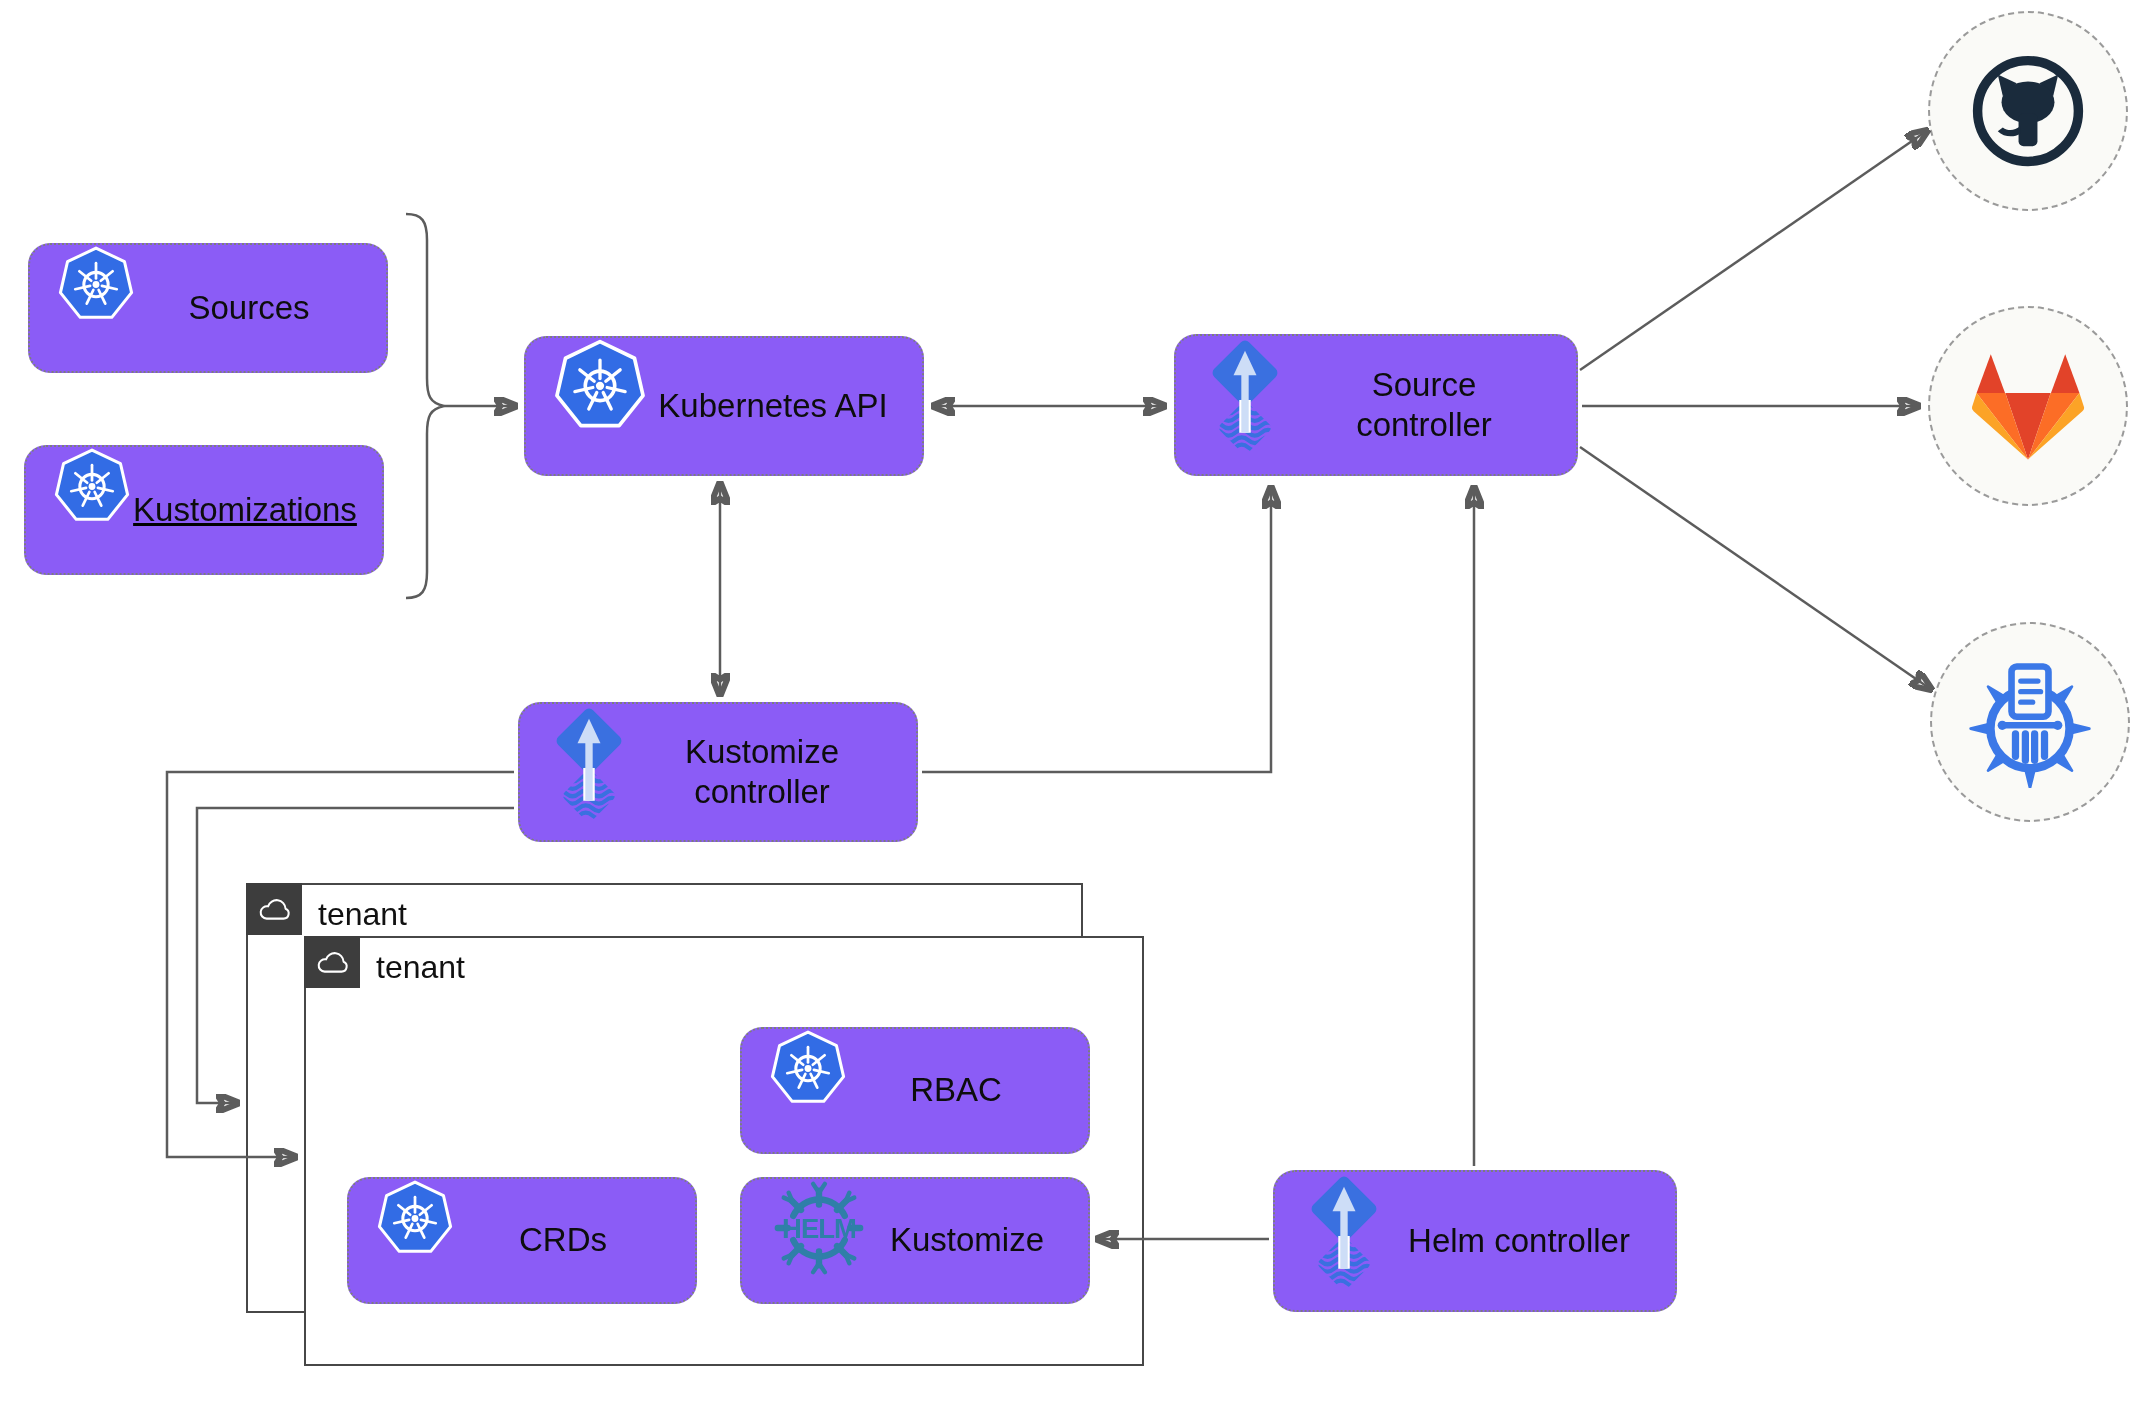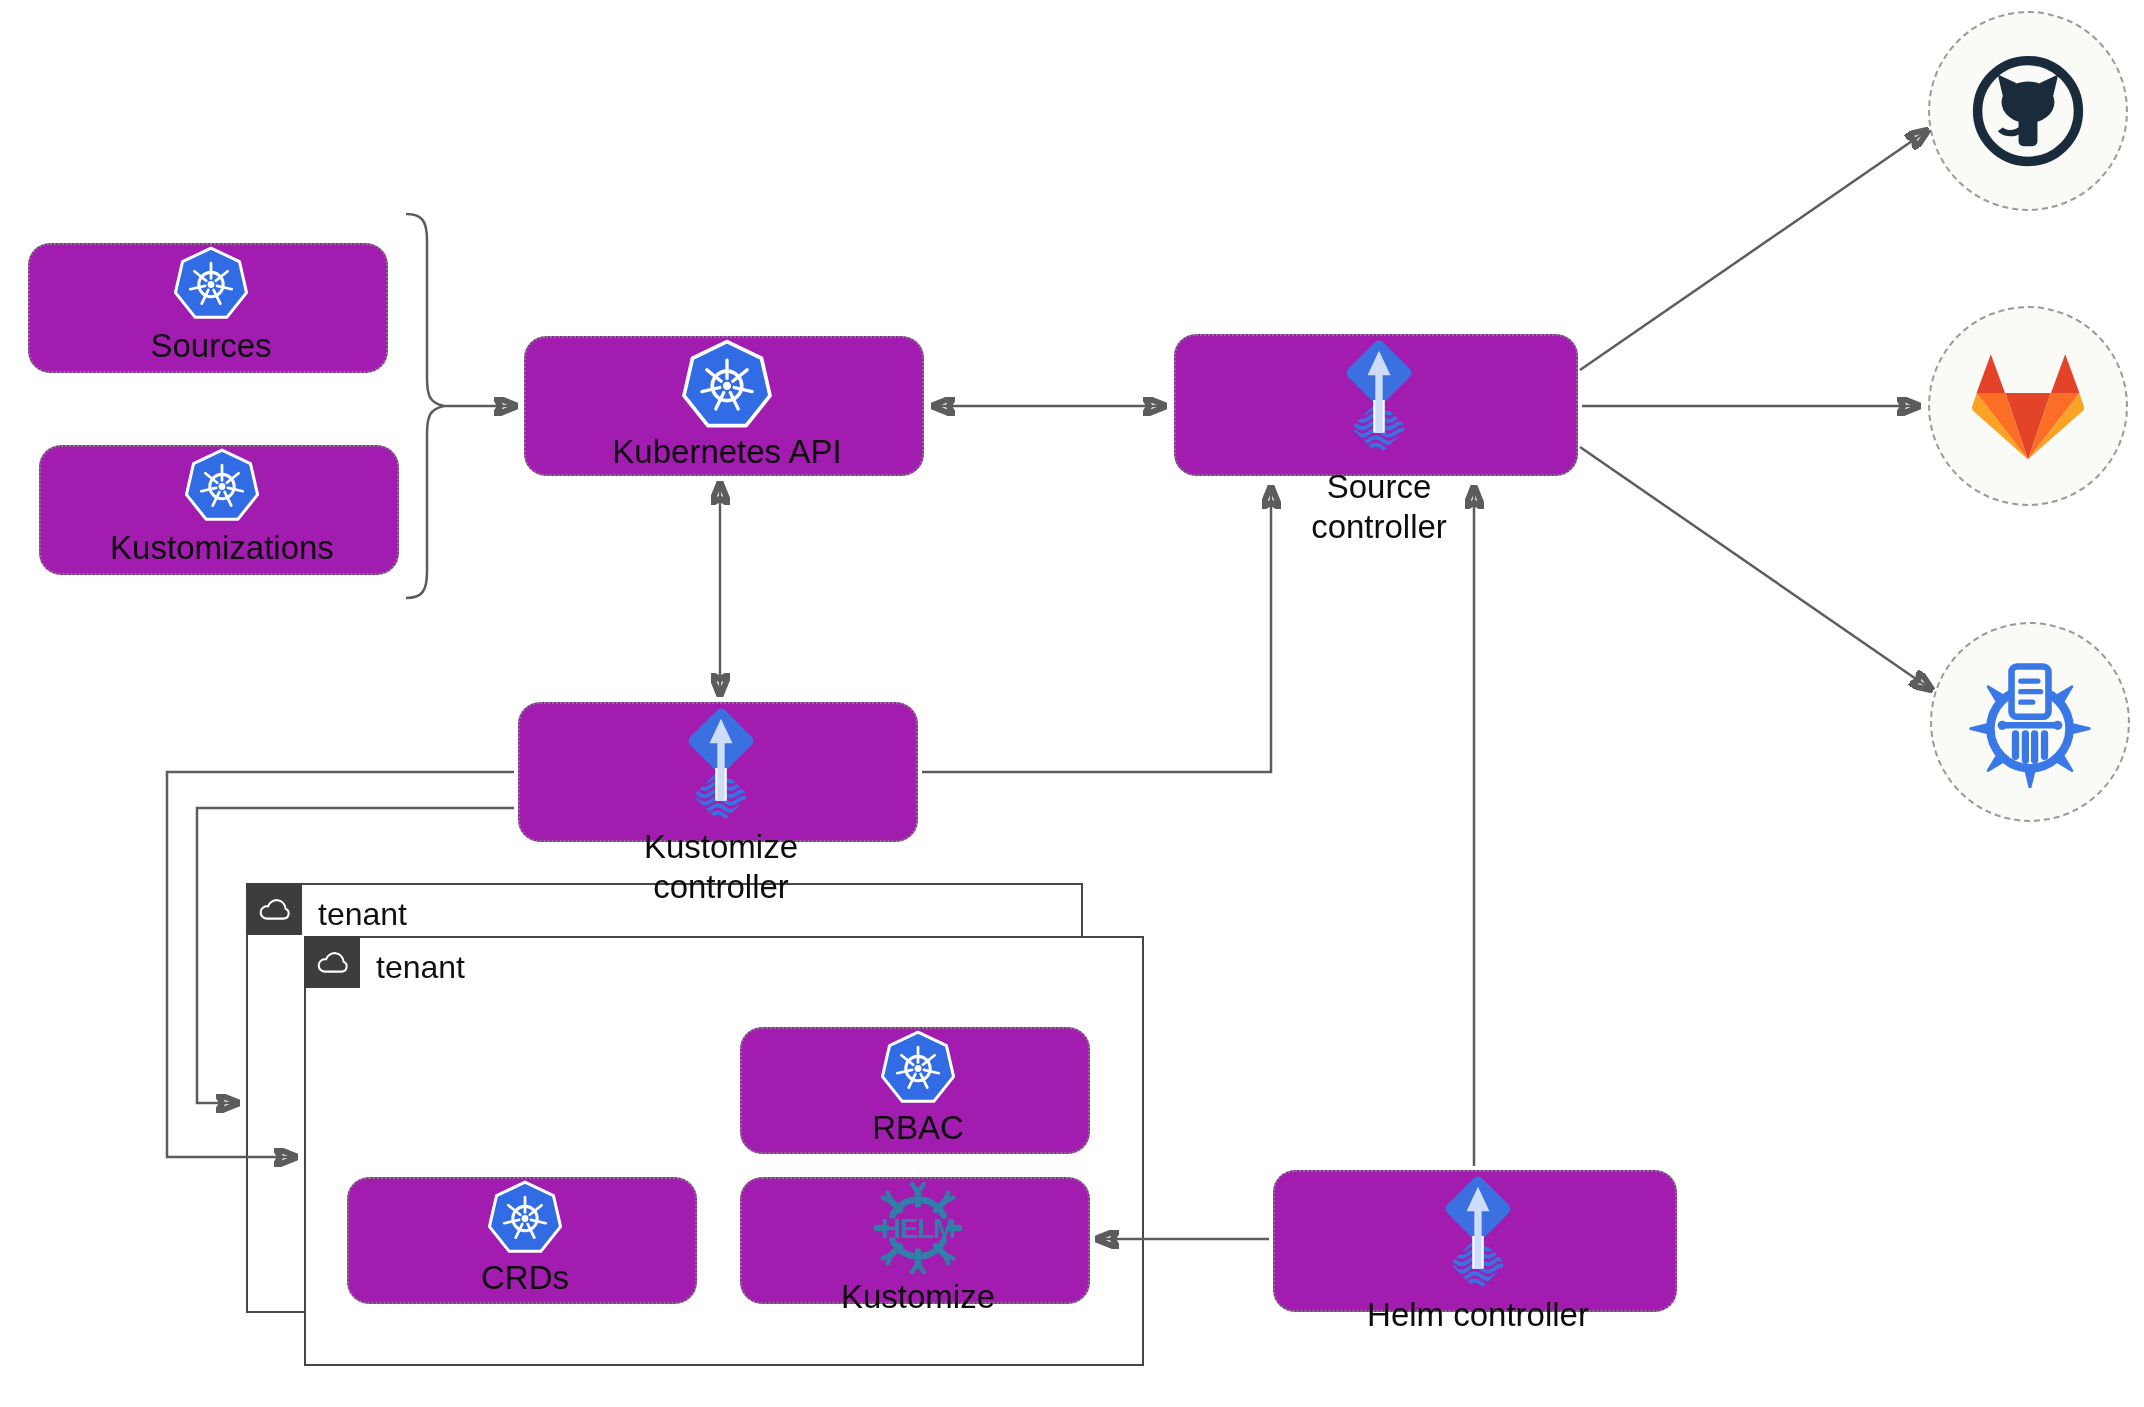--- a/index.html
+++ b/index.html
@@ -3,23 +3,23 @@
 <meta charset="utf-8">
 <style>
   html,body { margin:0; padding:0; background:#ffffff; }
   .canvas {
     position:relative; width:2144px; height:1407px; background:#ffffff;
     font-family:"Liberation Sans", sans-serif; overflow:hidden;
   }
 
   
   .node {
-    position:absolute; display:flex; align-items:center;
-    background:#a21caf; border:2.5px dotted #7d7d7d; border-radius:22px;
-    box-sizing:border-box; padding:0 22px 0 28px;flex-direction:column;
+    position:absolute; display:flex; 
+    background:#8b5cf6; border:2.5px dotted #7d7d7d; border-radius:22px;
+    box-sizing:border-box; padding:0 22px 0 28px;
   }
   .node .node-label {
     flex:1; display:flex; align-items:center; justify-content:center;
     font-size:33px; color:#0d0d0d; line-height:1.22; text-align:center;
   }
   .node.wrap .node-label span { display:inline-block; max-width:225px; }
   .icon-k8s-sm { width:76px; height:76px; flex:0 0 auto; }
   .icon-k8s-lg { width:92px; height:92px; flex:0 0 auto; }
   .icon-flux   { width:82px; height:123px; flex:0 0 auto; }
   .icon-helm   { width:98px; height:98px; flex:0 0 auto; }
@@ -163,21 +163,21 @@
 
   <div class="node" style="left:28px; top:243px; width:360px; height:130px; z-index:3;">
     <svg class="icon-k8s-sm" viewBox="0 0 100 100">
         <use href="#sym-k8s"></use>
       </svg>
     <div class="node-label">
         <span>Sources</span>
       </div>
   </div>
 
-  <div class="node" style="left:39px; top:445px; width:360px; height:130px; z-index:3;">
+  <div class="node" style="left:24px; top:445px; width:360px; height:130px; z-index:3;text-decoration:underline;">
     <svg class="icon-k8s-sm" viewBox="0 0 100 100">
         <use href="#sym-k8s"></use>
       </svg>
     <div class="node-label">
         <span>Kustomizations</span>
       </div>
   </div>
 
   <div class="node" style="left:524px; top:336px; width:400px; height:140px; z-index:3;">
     <svg class="icon-k8s-lg" viewBox="0 0 100 100">

